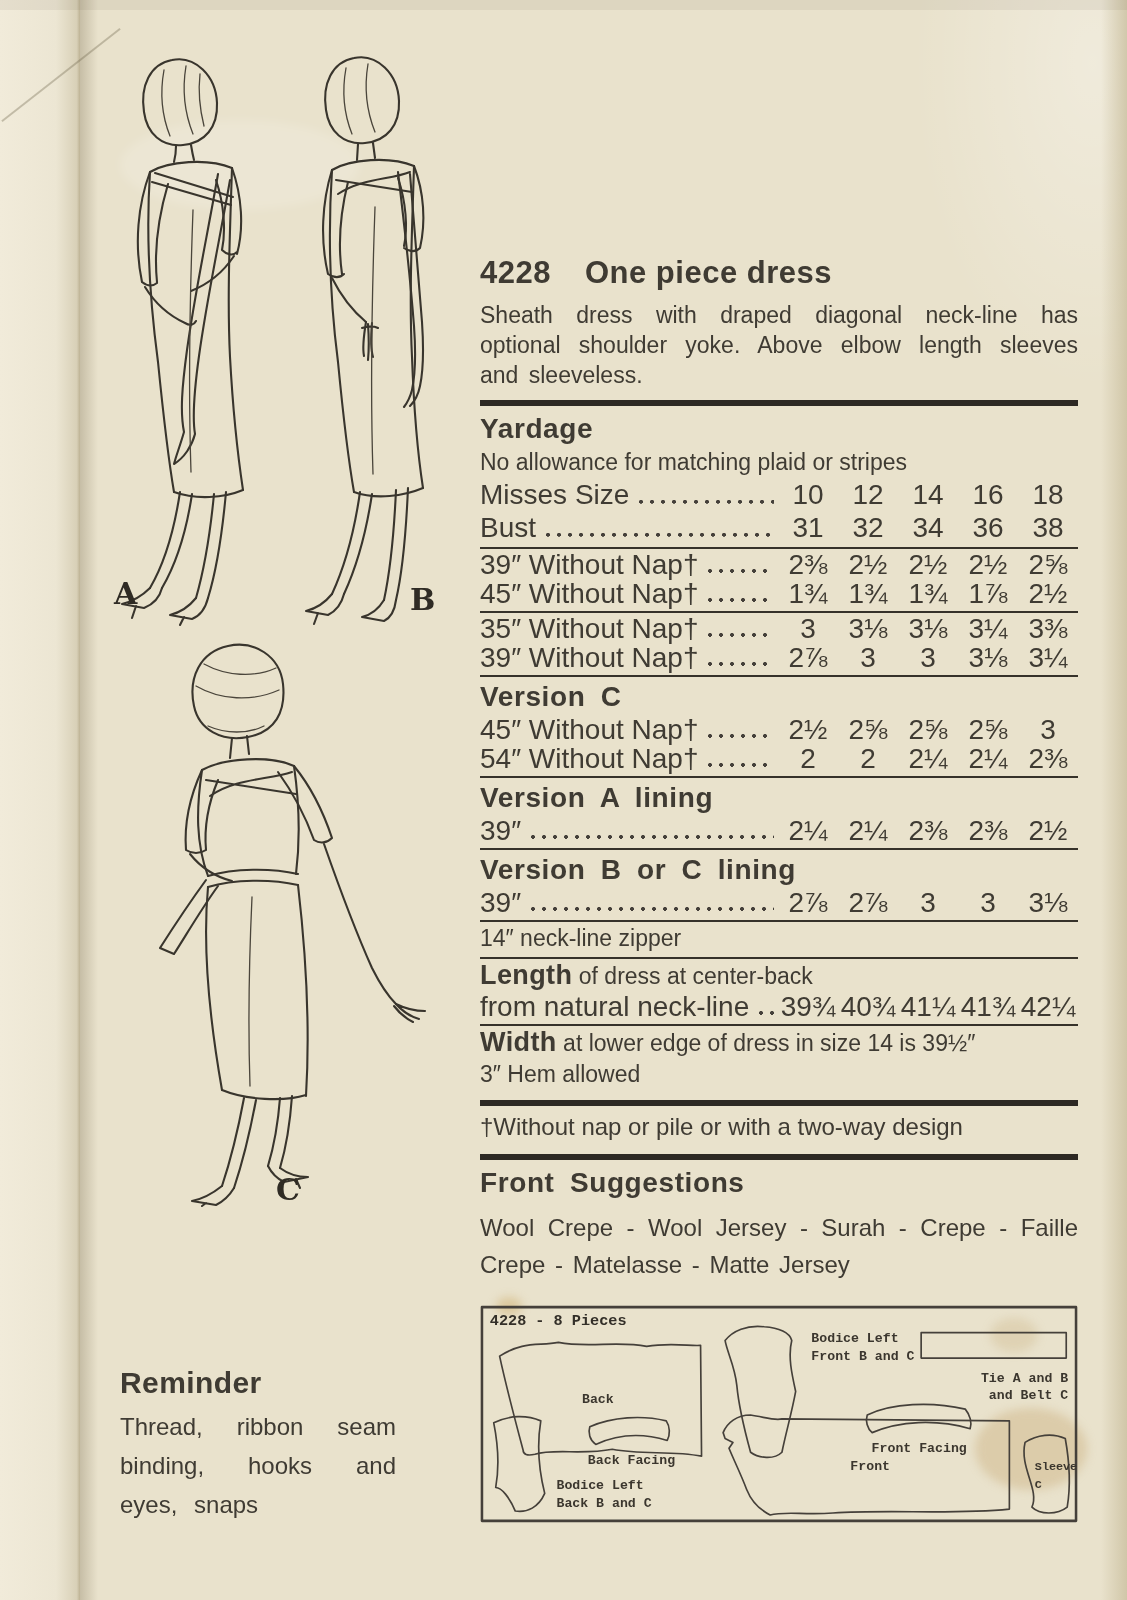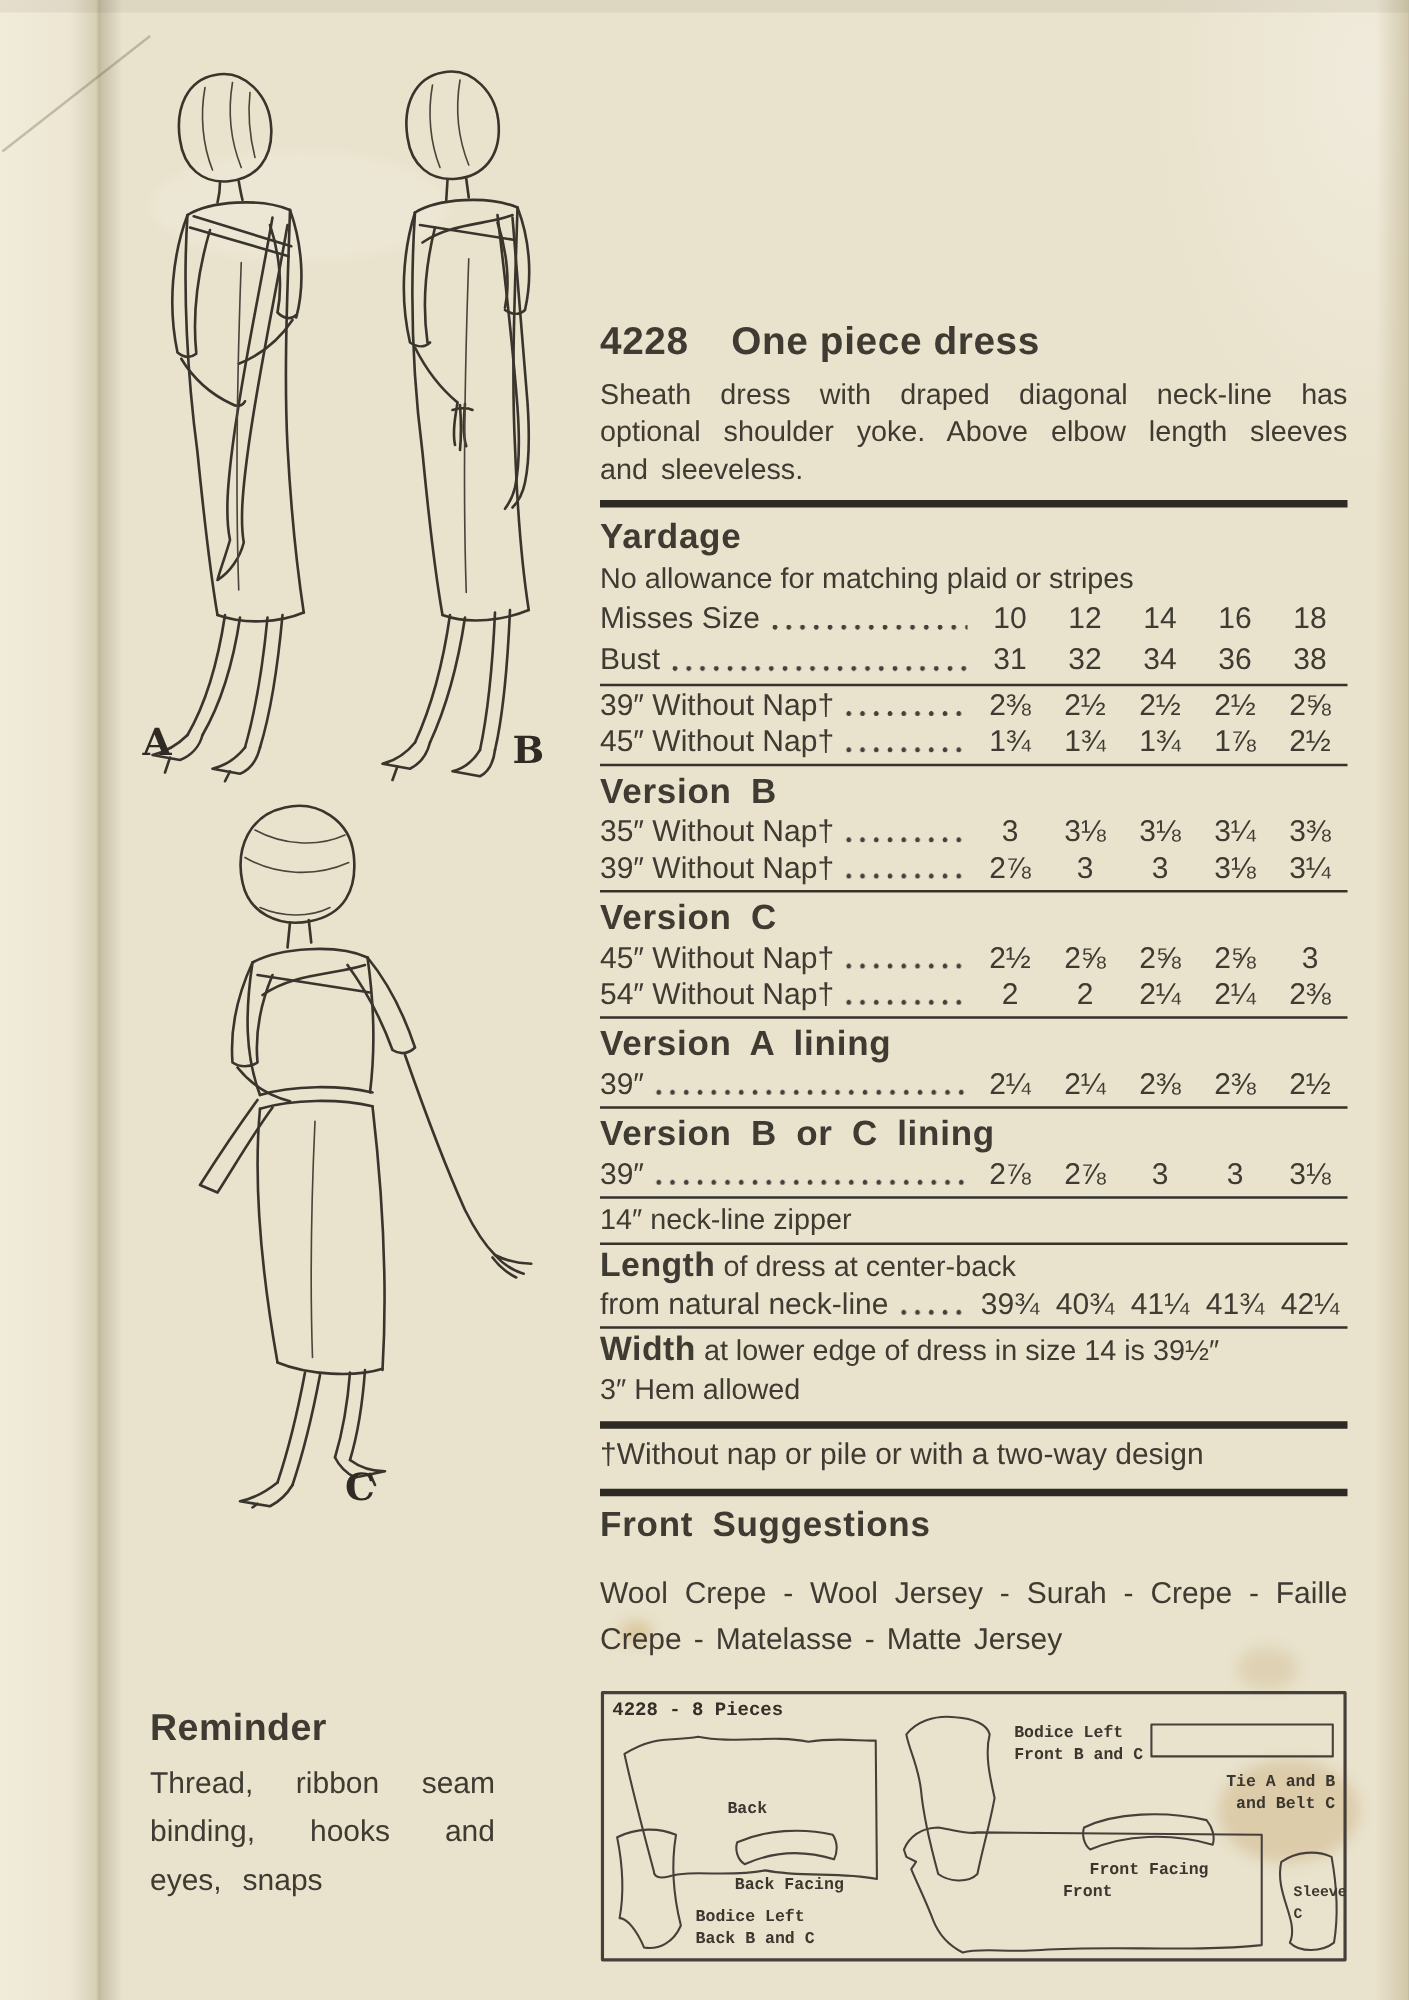--- a/index.html
+++ b/index.html
@@ -32,30 +32,30 @@
 
   
   .rcol{position:absolute;left:480px;top:254px;width:598px;}
   .title-line{font-size:31px;font-weight:700;letter-spacing:.5px;line-height:38px;white-space:nowrap;}
   .title-num{margin-right:34px;}
   .descr{font-size:23px;line-height:30px;text-align:justify;word-spacing:4px;margin-top:8px;}
   .rT{border:none;border-top:6px solid #2d2923;margin:10px 0 4px;}
   .rt{border:none;border-top:2.4px solid #36322a;margin:3px 0 1px;}
   .sec-head{font-weight:700;font-size:28px;line-height:37px;letter-spacing:.6px;word-spacing:7px;}
   .note-line{font-size:23px;line-height:31px;}
-  .yrow{display:flex;align-items:baseline;font-size:24px;line-height:33px;justify-content:space-between;}
+  .yrow{display:flex;align-items:baseline;font-size:28px;line-height:33px;justify-content:space-between;}
   .yrow.tight{line-height:29px;}
   .ylabel{white-space:nowrap;}
   .leader{flex:1;align-self:stretch;margin:0 4px 0 8px;
         background:radial-gradient(circle at 4px 72%,#45403a 1.7px,transparent 2.2px) 0 0/11px 100% repeat-x;}
   .yval{width:60px;text-align:center;white-space:nowrap;flex:none;}
   .lw-line{font-size:23px;line-height:31px;}
   .lw-line b{font-size:27px;letter-spacing:.4px;}
   .dagger{font-size:24px;line-height:34px;margin:2px 0;}
-  .fabric-list{font-size:24px;line-height:37px;text-align:justify;word-spacing:3px;margin-top:18px;}
+  .fabric-list{font-size:24px;line-height:37px;text-align:justify;word-spacing:3px;margin-top:8px;}
 
   
   .diagram{margin-top:10px;width:652px;height:242px;}
   .dg-text{font-family:"Liberation Mono",monospace;font-weight:700;font-size:13.5px;fill:#3b362e;}
   .dg-title{font-family:"Liberation Mono",monospace;font-weight:700;font-size:15.5px;fill:#332f28;}
   .dg{stroke:#45403a;stroke-width:1.7;fill:none;stroke-linejoin:round;}
 
   
   .reminder{position:absolute;left:120px;top:1351px;width:276px;margin-top:12px;}
   .rem-head{font-weight:700;font-size:30px;line-height:40px;letter-spacing:.4px;}
@@ -200,21 +200,20 @@
       <span class="ylabel">45″ Without Nap†</span>
       <span class="leader"></span>
       <span class="yval">1¾</span>
       <span class="yval">1¾</span>
       <span class="yval">1¾</span>
       <span class="yval">1⅞</span>
       <span class="yval">2½</span>
     </div>
     <hr class="rt">
 
-    <div class="sec-head">Version B</div>
     <div class="yrow tight">
       <span class="ylabel">35″ Without Nap†</span>
       <span class="leader"></span>
       <span class="yval">3</span>
       <span class="yval">3⅛</span>
       <span class="yval">3⅛</span>
       <span class="yval">3¼</span>
       <span class="yval">3⅜</span>
     </div>
     <div class="yrow tight">

